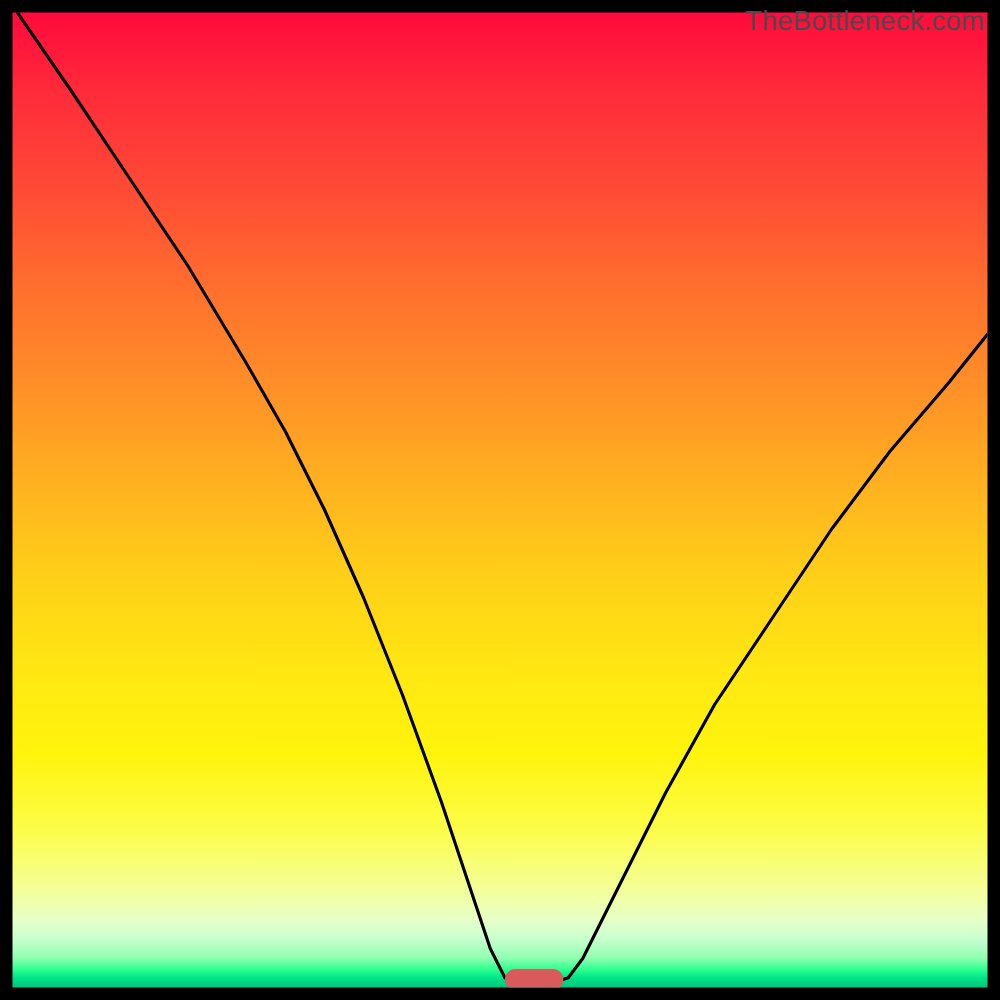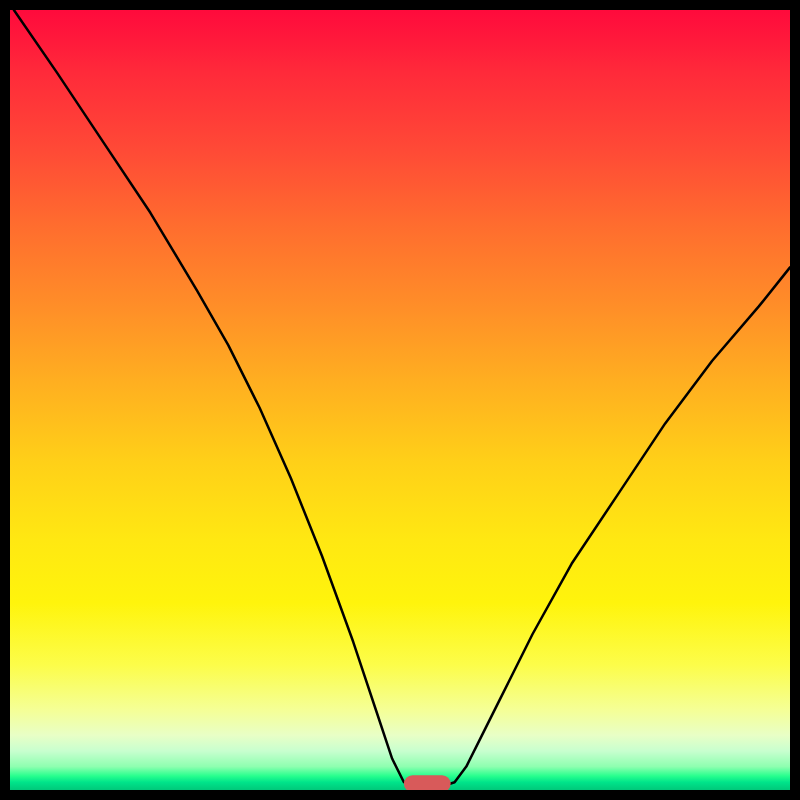--- a/index.html
+++ b/index.html
@@ -66,13 +66,14 @@
 
 <div class="frame">
 
   <div class="plot-area">
     <svg viewBox="0 0 780 780" preserveAspectRatio="none">
       <path id="curve-path" fill="none" stroke="#000" stroke-width="2.5" stroke-linejoin="round" stroke-linecap="round" d="M3.90 0.00 L46.80 62.40 L93.60 132.60 L140.40 202.80 L187.20 280.80 L218.40 335.40 L249.60 397.80 L280.80 468.00 L312.00 546.00 L343.20 631.80 L366.60 702.00 L382.20 748.80 L393.90 772.20 L401.70 776.10 L432.90 776.10 L444.60 772.20 L456.30 756.60 L471.90 725.40 L491.40 686.40 L522.60 624.00 L561.60 553.80 L608.40 483.60 L655.20 413.40 L702.00 351.00 L748.80 296.40 L780.00 257.40"></path>
       <rect id="marker-rect" fill="#d85a5a" rx="8.58" ry="8.58" x="393.90" y="765.18" width="46.80" height="17.16"></rect>
     </svg>
   </div>
 
+  <div class="watermark">TheBottleneck.com</div>
 </div>
 
 </body></html>

